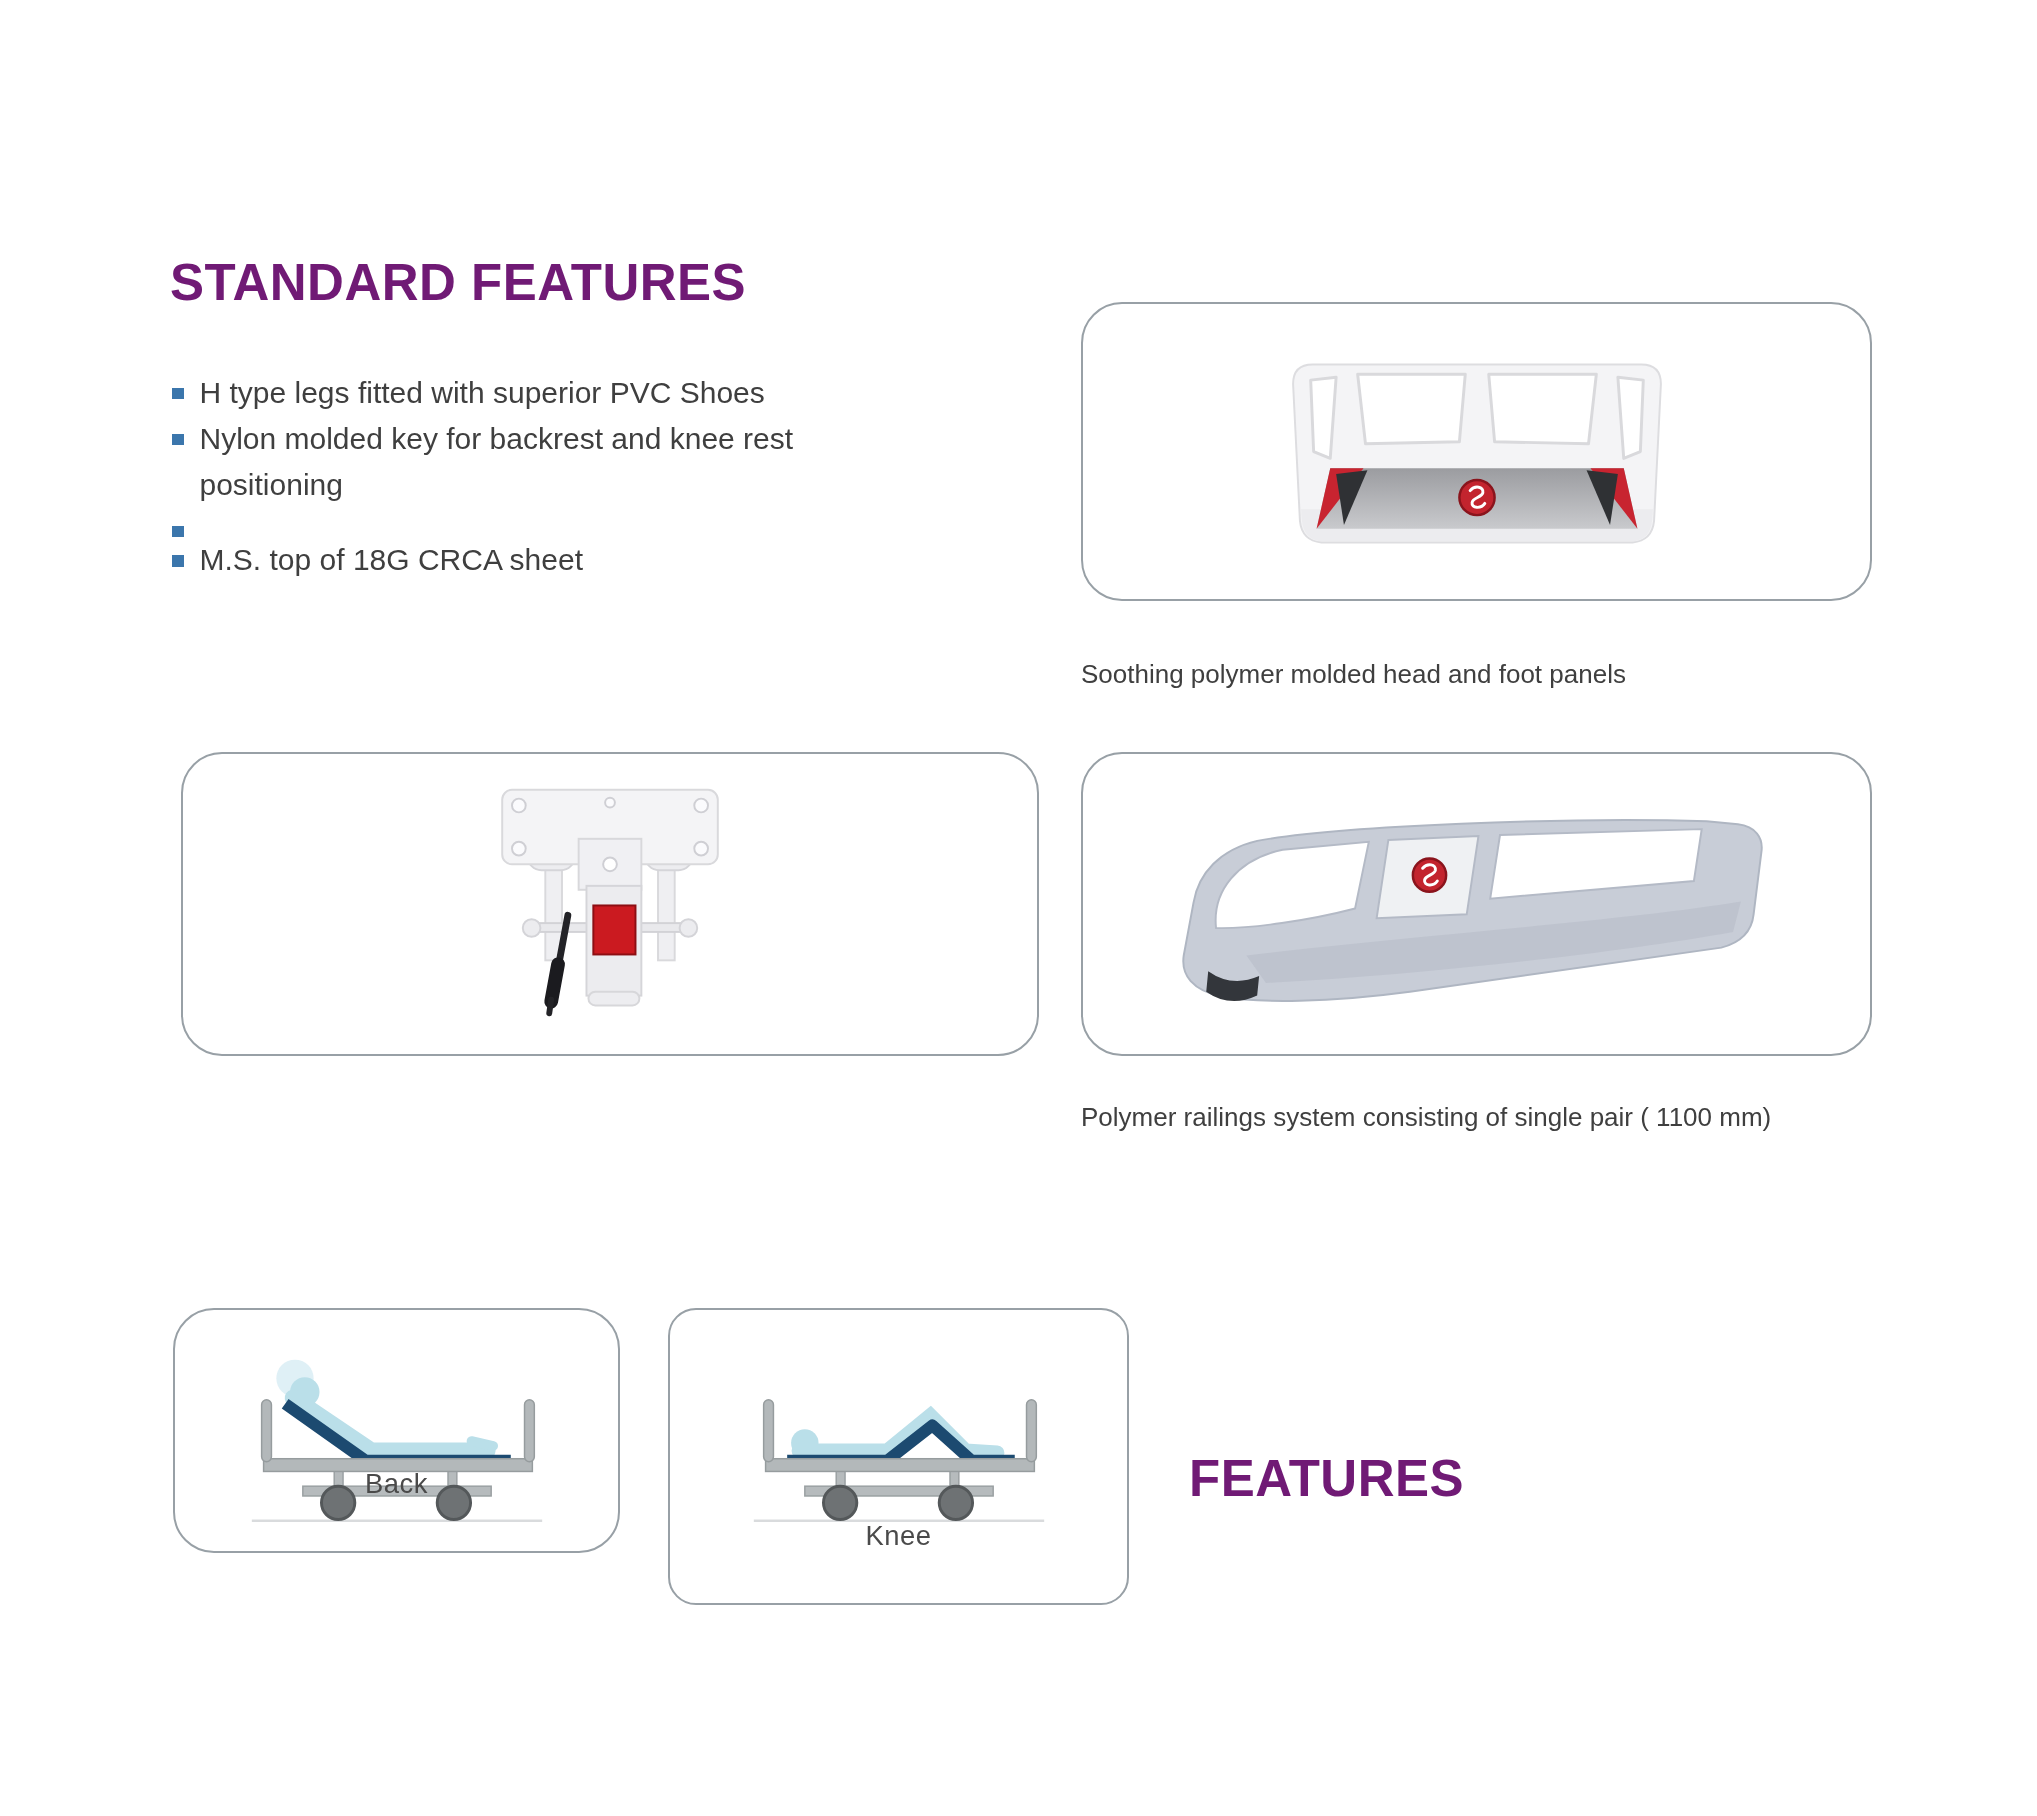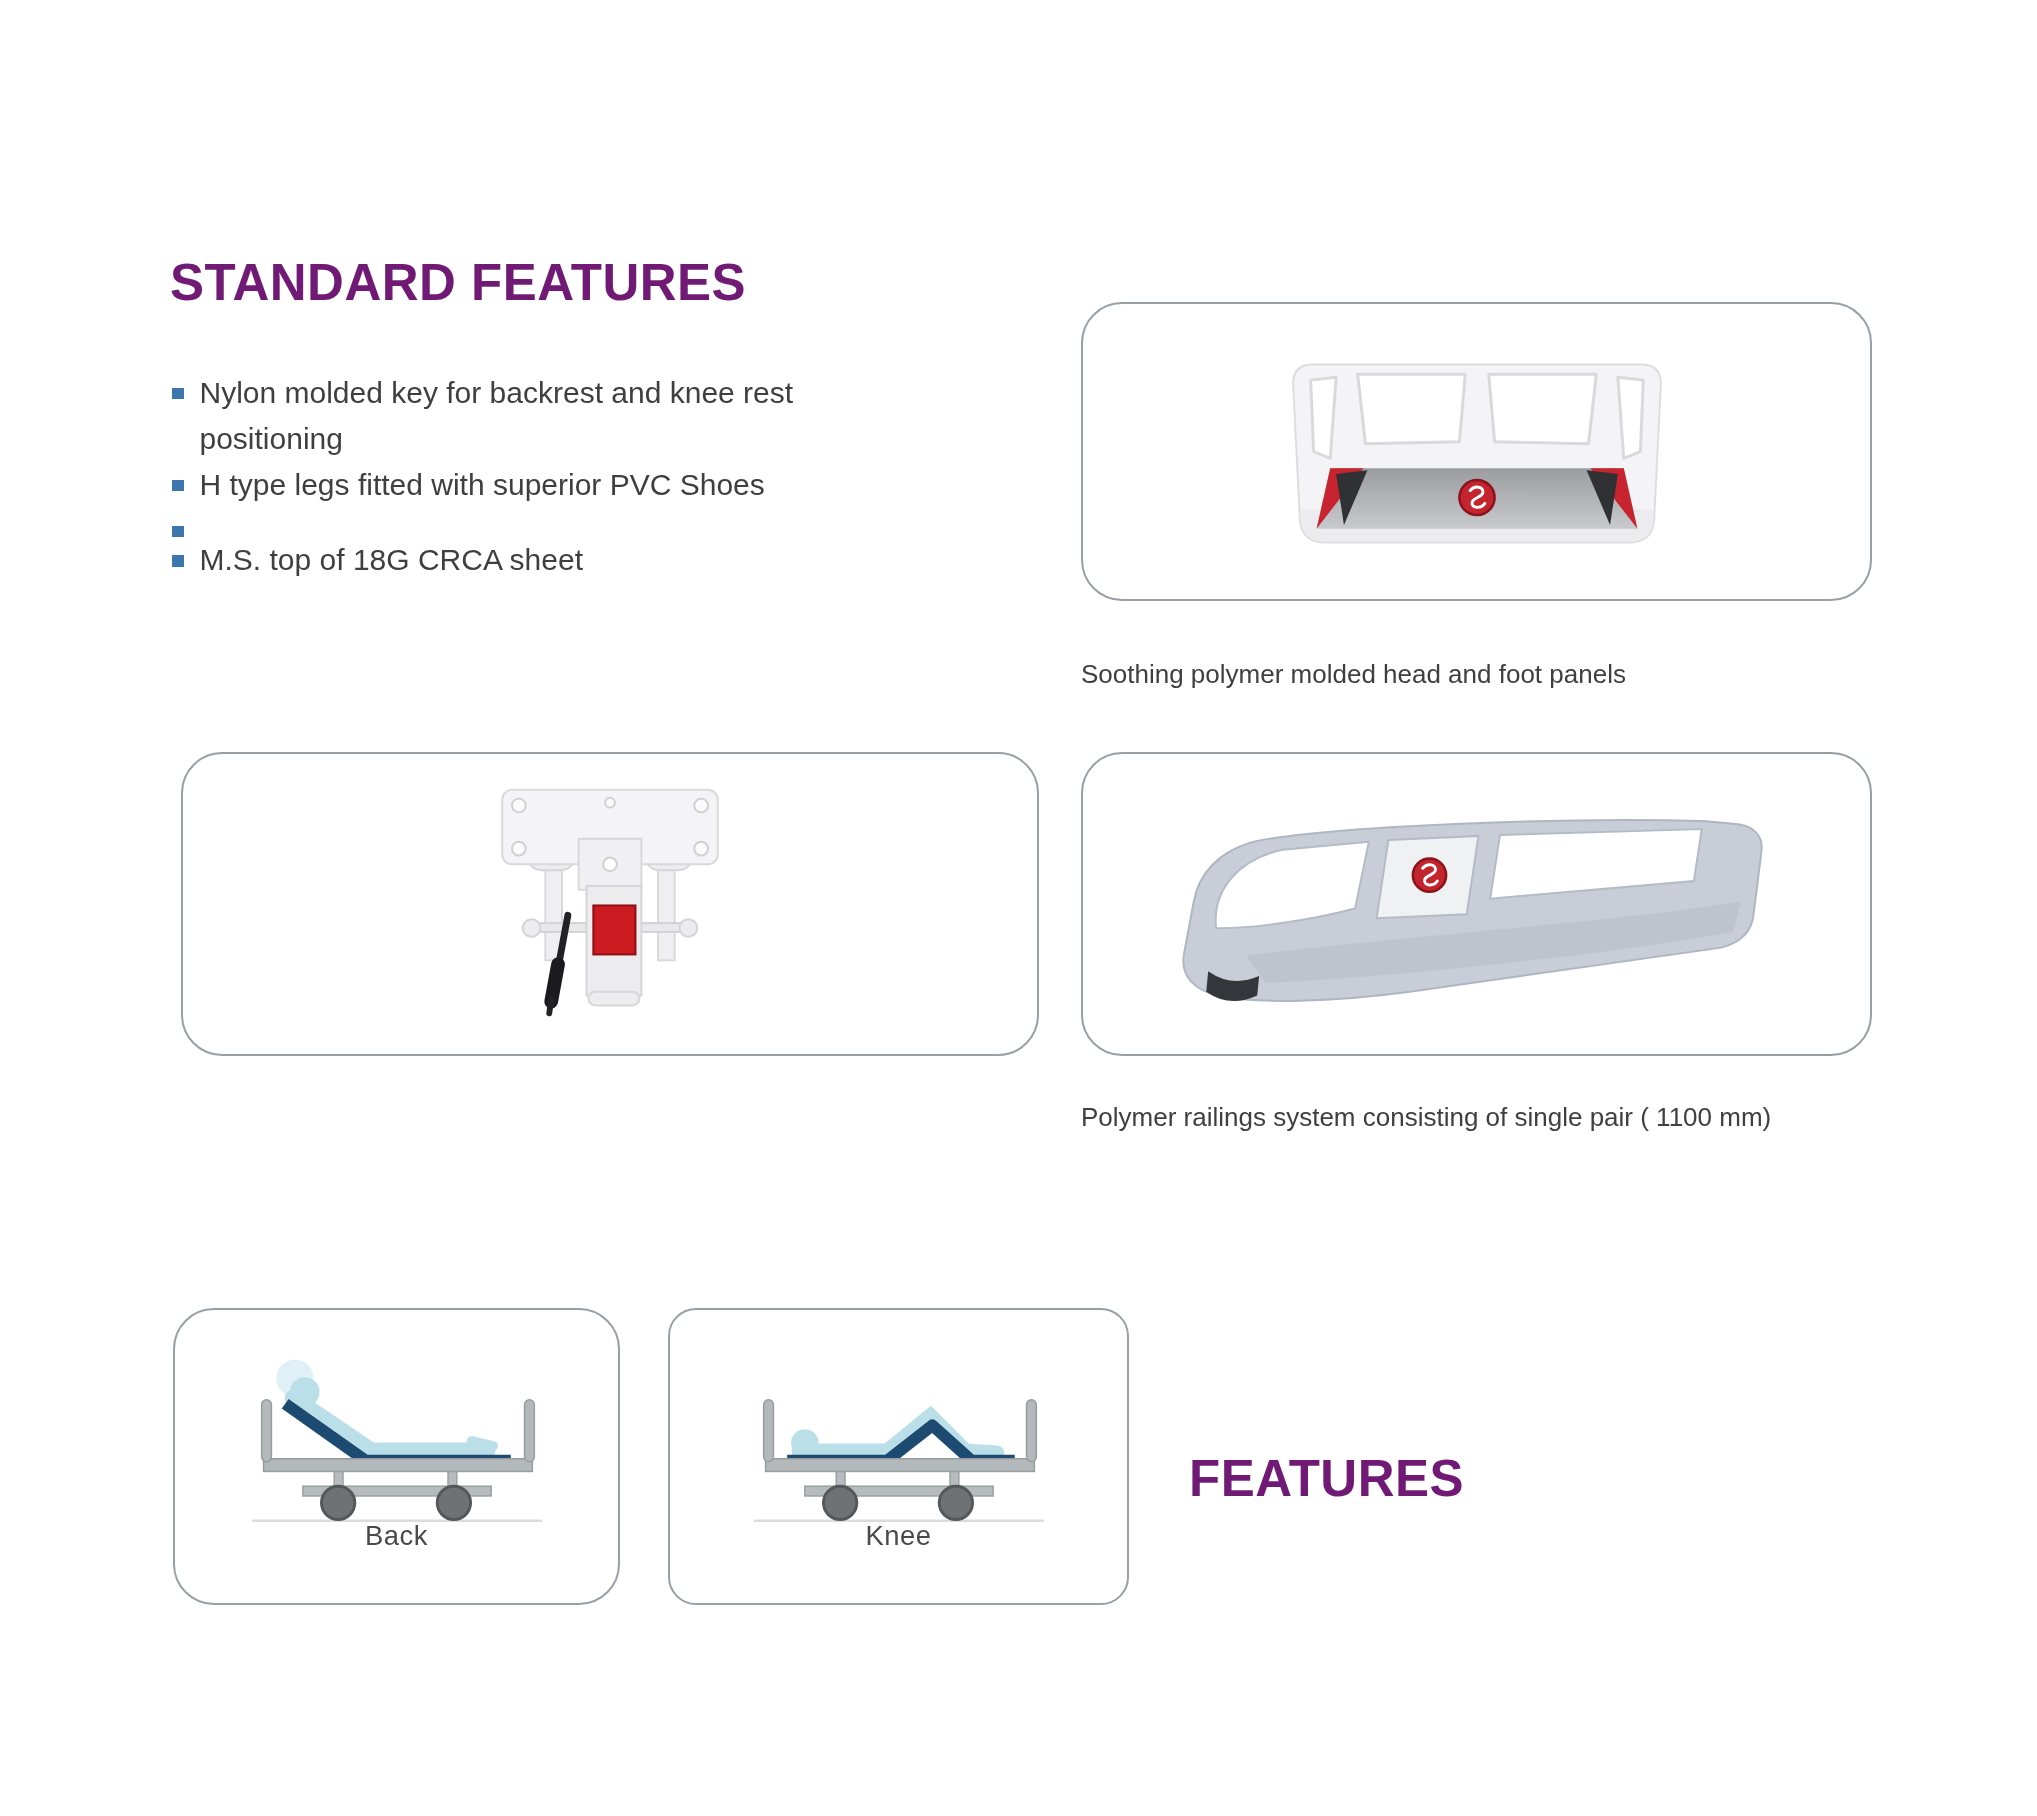--- a/index.html
+++ b/index.html
@@ -26,25 +26,25 @@
 </head>
 <body>
 
 <div id="canvas">
 
   <div class="h-blue" style="left:170px;top:253px;">STANDARD FEATURES</div>
 
   <div class="features-list">
     <div class="feature-item">
       <span class="feature-bullet"></span>
-      <span class="feature-text">Nylon molded key for backrest and knee rest positioning</span>
+      <span class="feature-text">H type legs fitted with superior PVC Shoes</span>
     </div>
     <div class="feature-item">
       <span class="feature-bullet"></span>
-      <span class="feature-text">H type legs fitted with superior PVC Shoes</span>
+      <span class="feature-text">Nylon molded key for backrest and knee rest positioning</span>
     </div>
     <div class="feature-item">
       <span class="feature-bullet"></span>
     </div>
     <div class="feature-item">
       <span class="feature-bullet"></span>
       <span class="feature-text">M.S. top of 18G CRCA sheet</span>
     </div>
   </div>
 
@@ -114,21 +114,21 @@
       <path d="M354,47 L560,41 L552,94 L344,112 Z" fill="#FFFFFF" stroke="#B4BAC6" stroke-width="2"></path>
       <g>
         <circle cx="282" cy="88" r="17" fill="#C3242E" stroke="#8A141C" stroke-width="2.5"></circle>
         <path d="M275,81 C280,75 289,77 288,83 C287,88 278,88 277,93 C276,99 286,100 290,94" fill="none" stroke="#FFFFFF" stroke-width="3" stroke-linecap="round"></path>
       </g>
       <path d="M56,186 Q80,203 108,191 L106,211 Q78,224 54,207 Z" fill="#33363B"></path>
     </svg>
   </div>
   <div class="caption" style="left:1081px;top:1094px;width:745px;">Polymer railings system consisting of single pair ( 1100 mm)</div>
 
-  <div class="card" style="left:173px;top:1308px;width:447px;height:297px;">
+  <div class="card" style="left:173px;top:1308px;width:447px;height:245px;">
     <svg width="314" height="206" viewBox="0 0 320 210" style="margin-top:31px;">
       <rect x="12" y="182" width="296" height="2.5" fill="#D9DBDD"></rect>
       <g fill="#B6BBBD" stroke="#9AA0A2" stroke-width="1.5">
         <rect x="96" y="130" width="9" height="24"></rect>
         <rect x="212" y="130" width="9" height="24"></rect>
         <rect x="64" y="148" width="192" height="10"></rect>
         <rect x="95" y="156" width="10" height="14"></rect>
         <rect x="213" y="156" width="10" height="14"></rect>
       </g>
       <circle cx="100" cy="165" r="17" fill="#6E7274" stroke="#54585A" stroke-width="3"></circle>

